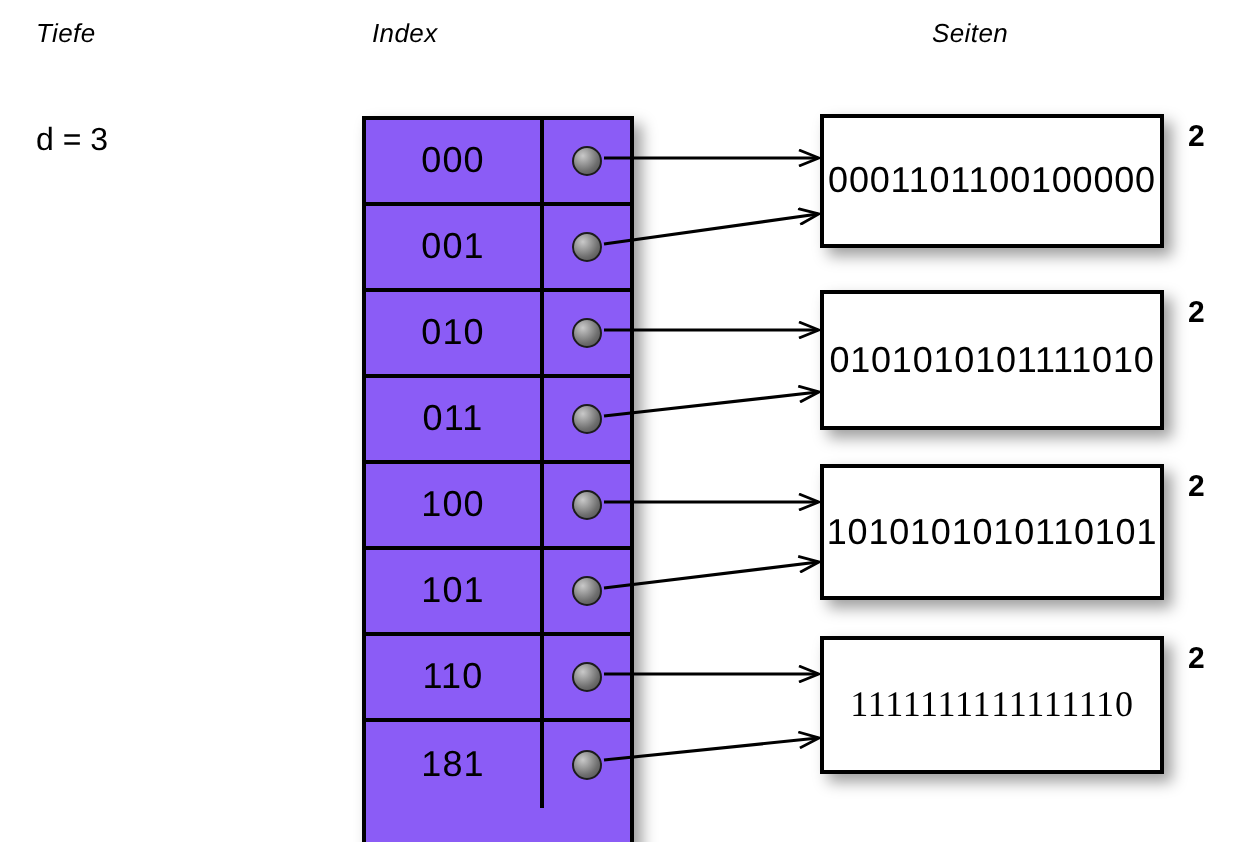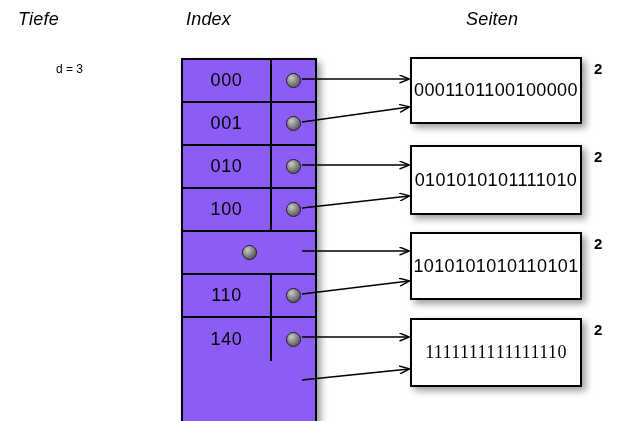--- a/index.html
+++ b/index.html
@@ -14,38 +14,37 @@
     overflow: hidden;
     font-family: "Liberation Sans", sans-serif;
     color: #000000;
     -webkit-font-smoothing: antialiased;
   }
 
   
   .col-header {
     position: absolute;
     font-style: italic;
-    font-size: 18px;
+    font-size: 13px;
     font-weight: 400;
     letter-spacing: 0.2px;
     white-space: nowrap;
   }
   #hdr-tiefe { left: 18px;  top: 9px; }
   #hdr-index { left: 186px; top: 9px; }
   #hdr-seiten{ left: 466px; top: 9px; }
 
   
   #depth-value {
     position: absolute;
     left: 18px;
     top: 62px;
-    font-size: 12px;
+    font-size: 16px;
     font-weight: 400;
     white-space: nowrap;
-    margin-left: 38px;
   }
 
   
   #index-table {
     position: absolute;
     left: 181px;
     top: 58px;
     width: 136px;
     height: 420px;
     border: 2px solid #000;
@@ -157,43 +156,50 @@
     </div>
   </div>
 
   <div class="index-row">
     <div class="index-key">010</div>
     <div class="index-ptr-cell">
       <span class="ptr-dot"></span>
     </div>
   </div>
 
+  <div class="index-row">
+    <div class="index-key">011</div>
+    <div class="index-ptr-cell">
+      <span class="ptr-dot"></span>
+    </div>
+  </div>
 
   <div class="index-row">
     <div class="index-key">100</div>
     <div class="index-ptr-cell">
       <span class="ptr-dot"></span>
     </div>
   </div>
 
   <div class="index-row">
+    <div class="index-key">101</div>
     <div class="index-ptr-cell">
       <span class="ptr-dot"></span>
     </div>
   </div>
 
   <div class="index-row">
     <div class="index-key">110</div>
     <div class="index-ptr-cell">
       <span class="ptr-dot"></span>
     </div>
   </div>
 
   <div class="index-row">
-    <div class="index-key">140</div>
+    <div class="index-key">181</div>
     <div class="index-ptr-cell">
       <span class="ptr-dot"></span>
     </div>
   </div>
 
 </div>
 
 <div class="page-box" id="page-box-0">
   <div class="page-line">00011011</div>
   <div class="page-line">00100000</div>

